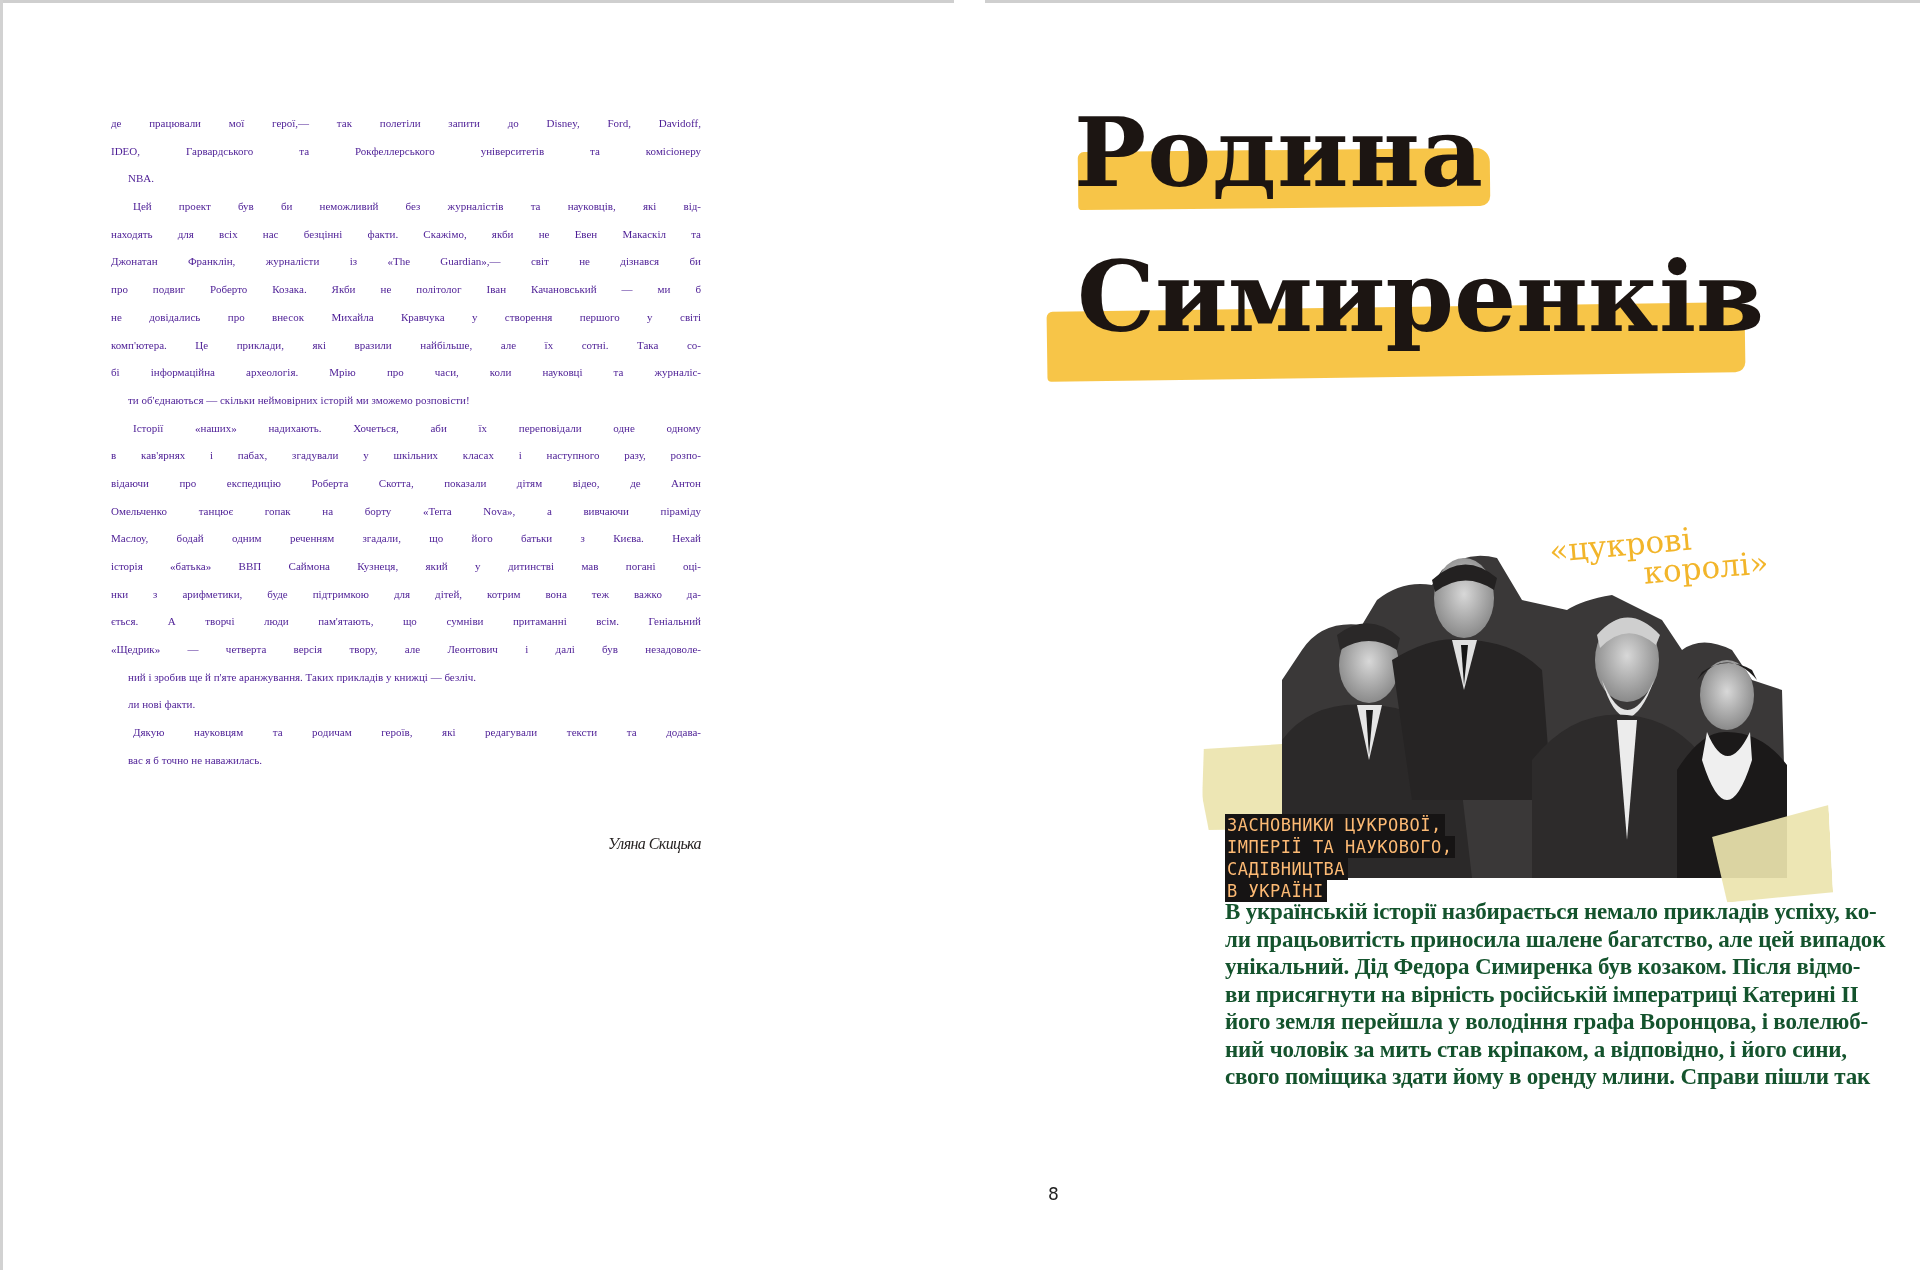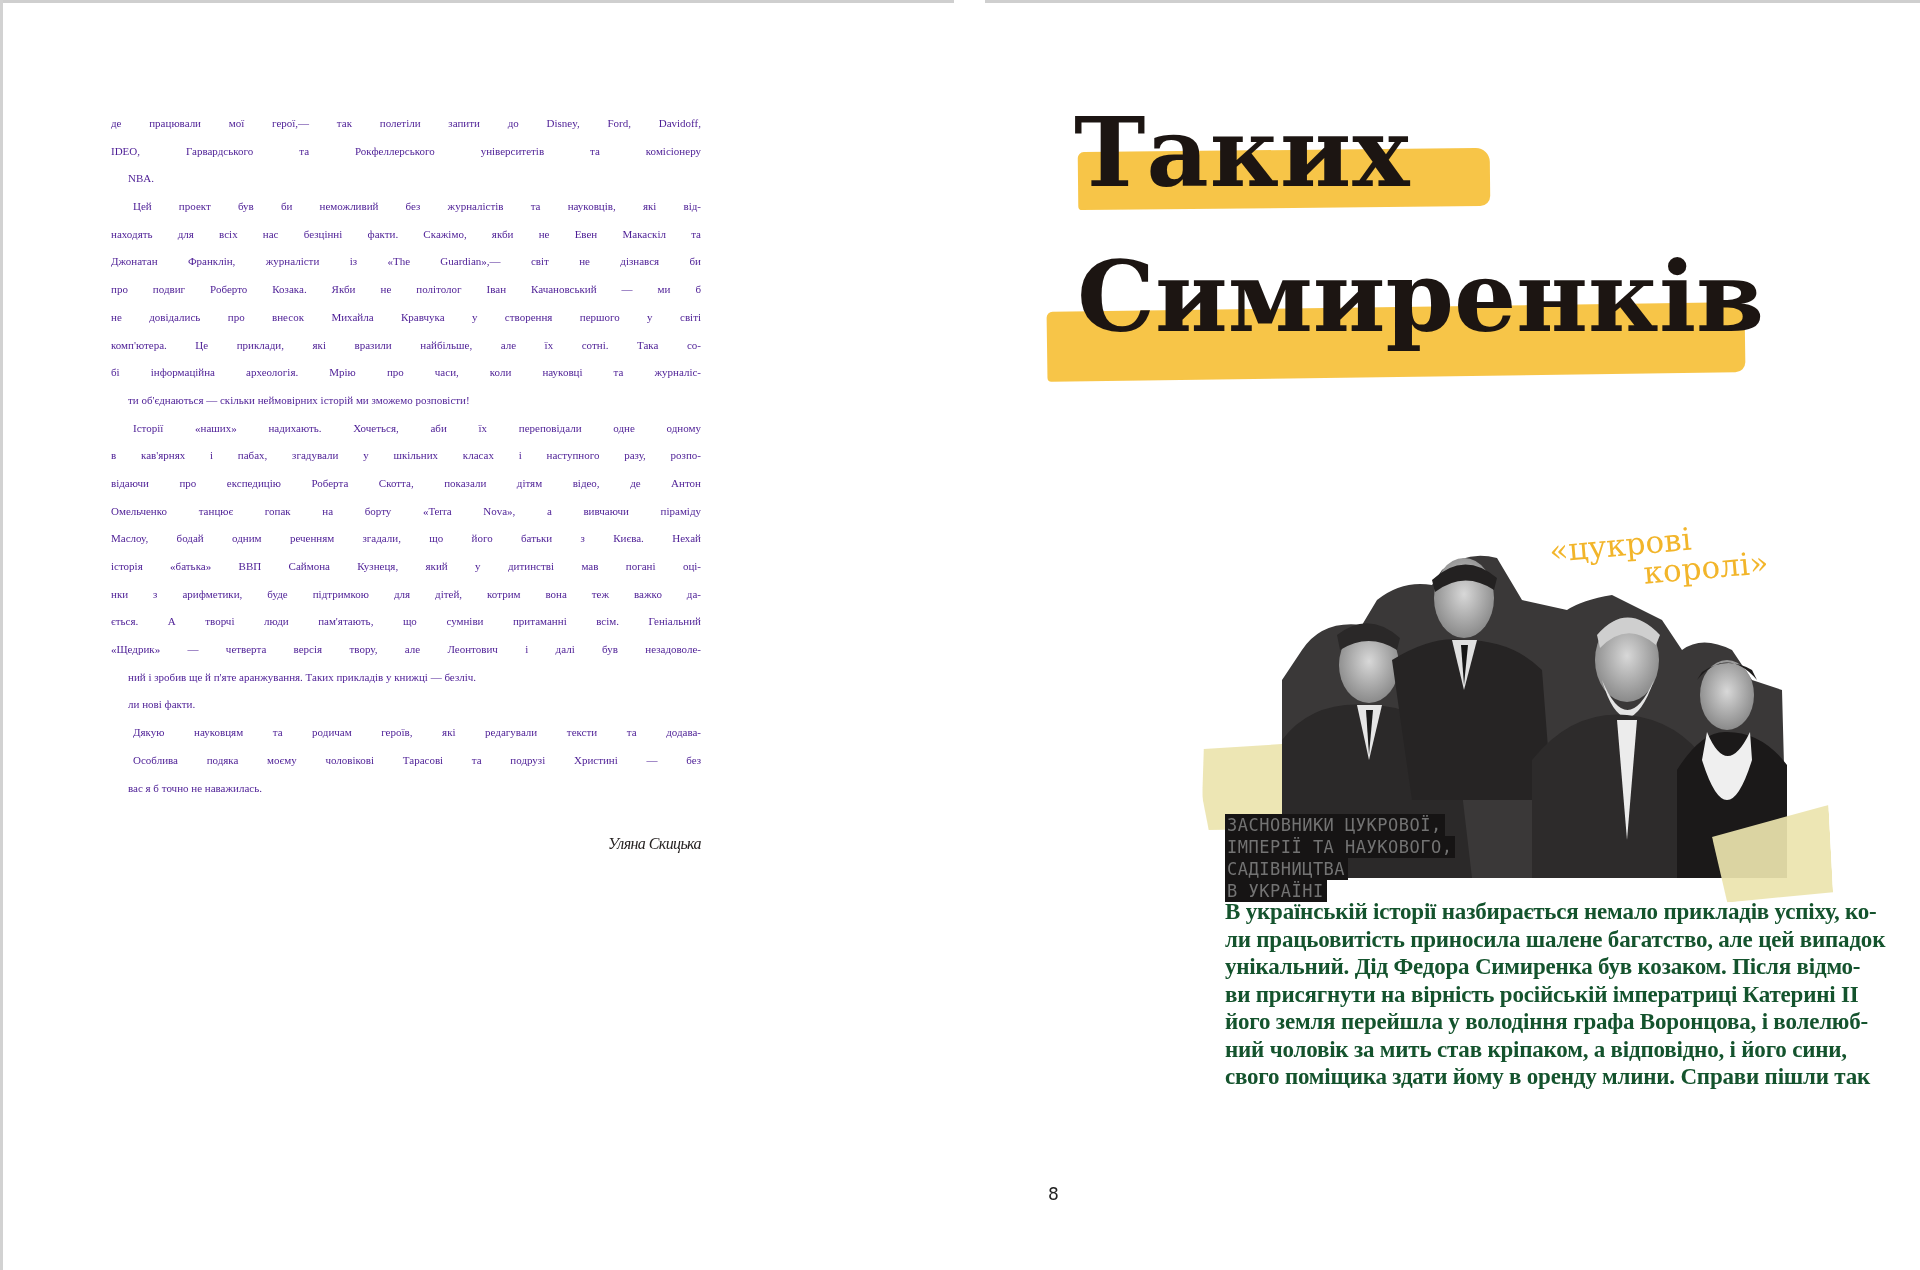--- a/index.html
+++ b/index.html
@@ -47,21 +47,21 @@
   .quote .q2 { display: block; padding-left: 92px; }
 
   
   .tape { position: absolute; background: #ECE4AE; opacity: 0.92; }
   .tape-left { left: 1202px; top: 742px; width: 140px; height: 88px; transform: rotate(-1.5deg); clip-path: polygon(2% 6%, 100% 0, 100% 100%, 4% 98%, 0 60%); }
   .tape-right { left: 1713px; top: 808px; width: 118px; height: 92px; transform: rotate(-3deg); clip-path: polygon(0 28%, 100% 0, 100% 95%, 10% 100%); }
   .photo { position: absolute; left: 1282px; top: 540px; width: 510px; height: 338px; }
   .caption {
     position: absolute; left: 1225px; top: 814px;
     font-family: "DejaVu Sans Mono", "Liberation Mono", monospace; font-size: 17px; line-height: 22px;
-    color: #737373; letter-spacing: 0.5px;
+    color: #fdba74; letter-spacing: 0.5px;
   }
   .caption span { display: table; background: #161414; padding: 0 3px 0 2px; }
 
   
   .right-col {
     position: absolute; left: 1225px; top: 898px; width: 590px;
     font-size: 23px; line-height: 27.5px; color: #14532d; font-weight: bold;
     letter-spacing: -0.2px;
   }
   .right-col .line { display: block; white-space: nowrap; text-align: justify; text-align-last: justify; height: 27.5px; }
@@ -95,28 +95,27 @@
     <span class="line">відаючи про експедицію Роберта Скотта, показали дітям відео, де Антон</span>
     <span class="line">Омельченко танцює гопак на борту «Terra Nova», а вивчаючи піраміду</span>
     <span class="line">Маслоу, бодай одним реченням згадали, що його батьки з Києва. Нехай</span>
     <span class="line">історія «батька» ВВП Саймона Кузнеця, який у дитинстві мав погані оці-</span>
     <span class="line">нки з арифметики, буде підтримкою для дітей, котрим вона теж важко да-</span>
     <span class="line">ється. А творчі люди пам'ятають, що сумніви притаманні всім. Геніальний</span>
     <span class="line">«Щедрик» — четверта версія твору, але Леонтович і далі був незадоволе-</span>
     <span class="line last">ний і зробив ще й п'яте аранжування. Таких прикладів у книжці — безліч.</span>
     <span class="line last">ли нові факти.</span>
     <span class="line indent">Дякую науковцям та родичам героїв, які редагували тексти та додава-</span>
-    <span class="line indent">Особлива подяка моєму чоловікові Тарасові та подрузі Христині — без</span>
     <span class="line last">вас я б точно не наважилась.</span>
   </div>
 <div class="signature">Уляна Скицька</div>
 
 <div class="hl hl1"></div>
 <div class="hl hl2"></div>
-<div class="title-line title1">Таких</div>
+<div class="title-line title1">Родина</div>
 <div class="title-line title2">Симиренків</div>
 
 <div class="quote">
   <span>«цукрові</span>
   <span class="q2">королі»</span>
 </div>
 
 <div class="tape tape-left"></div>
 <svg class="photo" viewBox="0 0 510 338" xmlns="http://www.w3.org/2000/svg">
   <defs>

